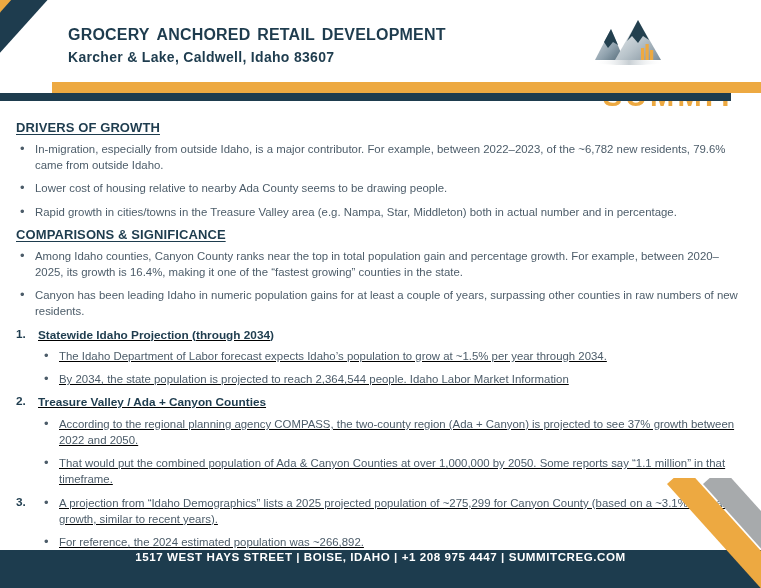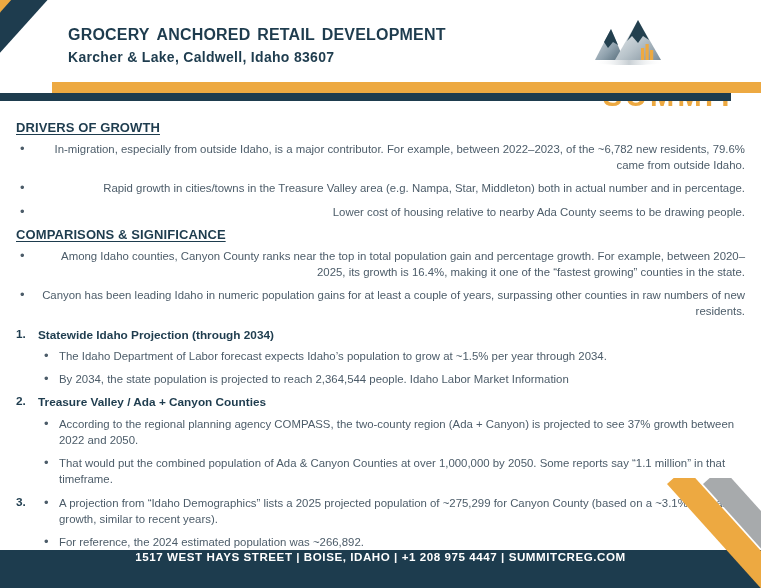--- a/index.html
+++ b/index.html
@@ -140,31 +140,30 @@
   .section-head:first-child { margin-top: 0; }
 
   ul.bullets { list-style: none; margin: 0 0 0 2px; padding: 0; }
   ul.bullets > li {
     position: relative;
     padding-left: 17px;
     color: #4C5C69;
     font-size: 11.4px;
     line-height: 1.42;
     margin-bottom: 7px;
-    text-align: right;
   }
   ul.bullets > li::before {
     content: "•";
     position: absolute;
     left: 2px; top: -1px;
     color: #4C5C69;
     font-size: 13px;
   }
 
-  ol.numbered { list-style: none; margin: 0; padding: 0; counter-reset: num; }
+  ol.numbered { list-style: none; margin: 0; padding: 0; counter-reset: num; text-decoration: underline; }
   ol.numbered > li {
     position: relative;
     counter-increment: num;
     padding-left: 22px;
     margin-bottom: 5px;
   }
   ol.numbered > li::before {
     content: counter(num) ".";
     position: absolute;
     left: 0; top: 0;
@@ -297,22 +296,22 @@
 
     <div class="rule-gold"></div>
     <div class="rule-navy"></div>
   </div>
 
   <div class="content">
     <div id="sections">
         <div class="section-head">DRIVERS OF GROWTH</div>
         <ul class="bullets">
           <li>In-migration, especially from outside Idaho, is a major contributor. For example, between 2022–2023, of the ~6,782 new residents, 79.6% came from outside Idaho.</li>
+          <li>Lower cost of housing relative to nearby Ada County seems to be drawing people.</li>
           <li>Rapid growth in cities/towns in the Treasure Valley area (e.g. Nampa, Star, Middleton) both in actual number and in percentage.</li>
-          <li>Lower cost of housing relative to nearby Ada County seems to be drawing people.</li>
         </ul>
         <div class="section-head">COMPARISONS &amp; SIGNIFICANCE</div>
         <ul class="bullets">
           <li>Among Idaho counties, Canyon County ranks near the top in total population gain and percentage growth. For example, between 2020–2025, its growth is 16.4%, making it one of the “fastest growing” counties in the state.</li>
           <li>Canyon has been leading Idaho in numeric population gains for at least a couple of years, surpassing other counties in raw numbers of new residents.</li>
         </ul>
       </div>
     <div id="forecasts">
         <ol class="numbered">
           <li>

